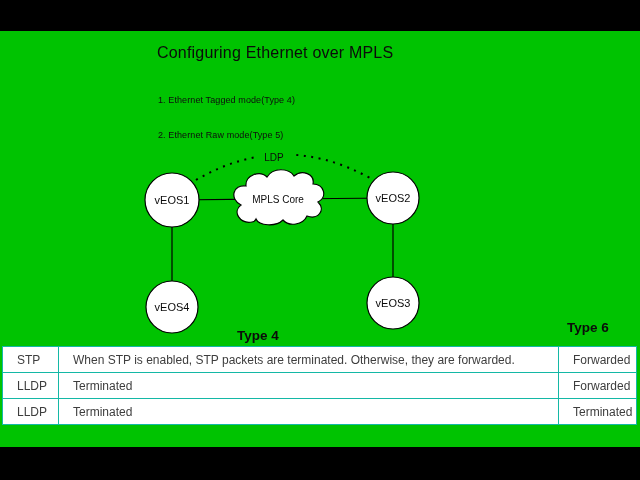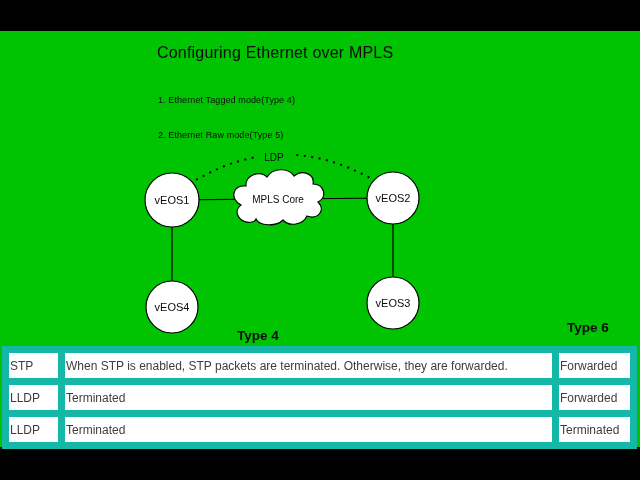--- a/index.html
+++ b/index.html
@@ -26,21 +26,21 @@
   #diagram-svg{position:absolute;left:0;top:31px;}
   .type-label{
     font-size:13.5px;font-weight:bold;color:#0b0b0b;
   }
   table.proto-table{
     position:absolute;left:2px;top:346px;width:635px;
     border-collapse:collapse;background:#fff;table-layout:fixed;
     font-size:12px;color:#3d3d3d;
   }
   table.proto-table td{
-    border:7px solid #14b8a6;height:23px;padding:1px 1px;
+    border:1px solid #14b8a6;height:23px;padding:1px 14px;
     vertical-align:middle;white-space:nowrap;overflow:hidden;
   }
   col.c1{width:56px;}
   col.c3{width:78px;}
 </style>
 </head>
 <body>
 
 <div id="letterbox-top" class="letterbox"></div>
 <div id="letterbox-bottom" class="letterbox"></div>

